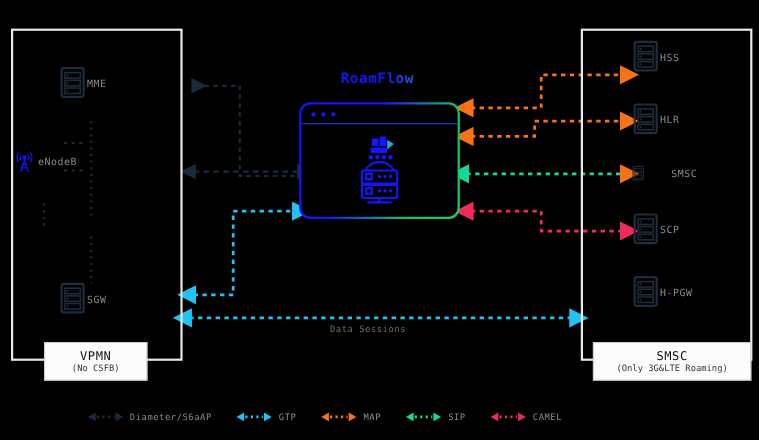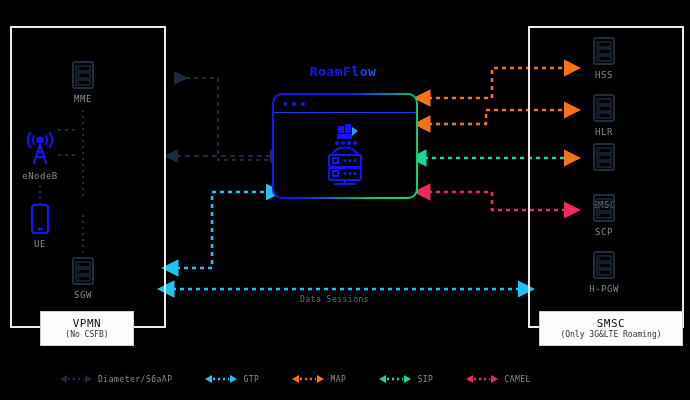--- a/index.html
+++ b/index.html
@@ -11,40 +11,40 @@
   #hpmn-panel{left:528px;top:26px;width:152px;height:298px;}
 
   .panel-label{position:absolute;background:#fcfcfc;border:1px solid #cfcfcf;
     display:flex;flex-direction:column;align-items:center;justify-content:center;
     color:#111;text-align:center;line-height:1.25;}
   #vpmn-label{left:40px;top:311px;width:92px;height:33px;}
   #hpmn-label{left:539px;top:311px;width:142px;height:33px;}
   .pl-title{font-size:11px;letter-spacing:.5px;}
   .pl-sub{font-size:8px;color:#333;}
 
-  .node{position:absolute;display:flex;flex-direction:column;align-items:center;width:60px;}
+  .node{position:absolute;display:flex;flex-direction:row;align-items:center;width:60px;}
   .node .lbl{margin-top:2px;font-size:9px;color:#8a8a8a;letter-spacing:.5px;white-space:nowrap;}
   .node svg{display:block;}
 
   #roamflow{position:absolute;left:272px;top:93px;width:142px;height:102px;
     border-radius:10px;padding:2px;
     background:linear-gradient(115deg,#1414ff 0%,#1414ff 38%,#15c46a 75%,#14d46a 100%);}
   #roamflow .inner{width:100%;height:100%;border-radius:8px;background:#000;position:relative;overflow:hidden;}
   #rf-titlebar{height:17px;border-bottom:1.5px solid #1d3fe0;display:flex;align-items:center;gap:5px;padding-left:9px;}
   .dot{width:4px;height:4px;border-radius:50%;background:#1414ff;}
   #rf-body{position:absolute;left:0;right:0;top:17px;bottom:0;display:flex;align-items:center;justify-content:center;}
   #roamflow-title{position:absolute;left:272px;top:64px;width:142px;text-align:center;
     font-size:13px;font-weight:bold;letter-spacing:.5px;
     background:linear-gradient(90deg,#1414ff 0%,#1414ff 55%,#1f7fe0 80%,#16b8d8 100%);
     -webkit-background-clip:text;background-clip:text;color:transparent;}
 
   .flowlabel{position:absolute;font-size:8px;color:#6e6e6e;letter-spacing:.5px;}
 
   #legend{position:absolute;left:0;top:368px;width:590px;height:22px;
-    display:flex;align-items:center;justify-content:center;gap:32px;}
+    display:flex;align-items:center;justify-content:center;gap:22px;}
   .leg-item{display:flex;align-items:center;gap:5px;}
   .leg-txt{font-size:8px;color:#8d8d8d;letter-spacing:.5px;}
 
   svg.edges{position:absolute;left:0;top:0;width:690px;height:400px;pointer-events:none;}
 </style>
 </head>
 <body>
 
 <div id="stage">
 
@@ -142,27 +142,20 @@
         <circle cx="22" cy="15" r="2.6" fill="#1414ff"></circle>
         <path d="M22,18 L22,24"></path>
         <path d="M16,38 L22,20 L28,38"></path>
         <path d="M17.5,32 L26.5,32"></path>
           <path d="M19,27 L25,27"></path>
       </g>
     </svg>
     <div class="lbl">eNodeB</div>
   </div>
 
-  <div class="node" style="left:10px;top:203px;">
-    <svg width="22" height="34" viewBox="0 0 22 34">
-      <rect x="3" y="2" width="16" height="28" rx="3" fill="none" stroke="#1414ff" stroke-width="2.2"></rect>
-      <rect x="8" y="25" width="6" height="2.2" rx="1" fill="#1414ff"></rect>
-    </svg>
-    <div class="lbl">UE</div>
-  </div>
 
   <div class="node" style="left:53px;top:256px;">
     <svg width="26" height="32" viewBox="0 0 26 32">
       <rect x="3" y="2" width="20" height="26" rx="2" fill="none" stroke="#1f2d3d" stroke-width="2"></rect>
       <rect x="6" y="6" width="14" height="5" fill="none" stroke="#1f2d3d" stroke-width="1.4"></rect>
       <rect x="6" y="13" width="14" height="5" fill="none" stroke="#1f2d3d" stroke-width="1.4"></rect>
       <rect x="6" y="20" width="14" height="5" fill="none" stroke="#1f2d3d" stroke-width="1.4"></rect>
       <circle cx="8.5" cy="8.5" r="1" fill="#1f2d3d"></circle>
         <circle cx="8.5" cy="15.5" r="1" fill="#1f2d3d"></circle>
       <circle cx="8.5" cy="22.5" r="1" fill="#1f2d3d"></circle>

